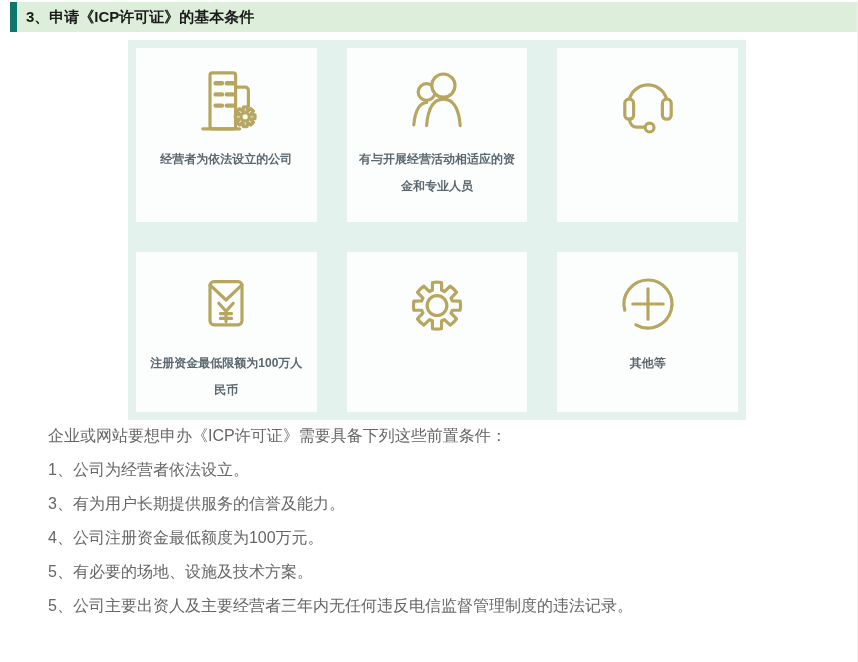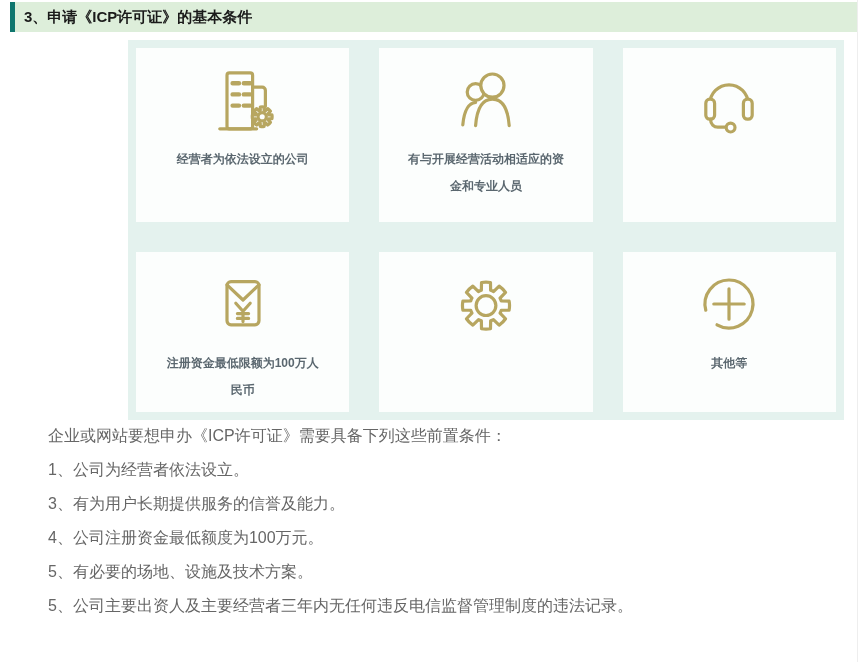--- a/index.html
+++ b/index.html
@@ -3,26 +3,26 @@
 <meta charset="utf-8">
 <style>
   html,body{margin:0;padding:0;}
   body{
     width:858px;height:662px;overflow:hidden;position:relative;
     background:#ffffff;border-right:1px solid #eeeeee;box-sizing:border-box;
     font-family:"Liberation Sans","DejaVu Sans",sans-serif;
   }
   .section-title{
     position:absolute;left:10px;top:2px;right:0;height:30px;
-    background:#ddeeda;border-left:5px solid #0f766e;
+    background:#ddeeda;border-left:7px solid #0f766e;
     line-height:30px;padding-left:9px;
     font-size:15px;font-weight:bold;color:#1a1a1a;
   }
   .conditions-grid{
-    position:absolute;left:128px;top:40px;width:716px;
+    position:absolute;left:128px;top:40px;width:618px;
     box-sizing:border-box;padding:8px;background:#e4f2ee;
     display:grid;grid-template-columns:repeat(3,1fr);
     grid-template-rows:174px 160px;gap:30px;
   }
   .condition-card{
     background:#fcfefd;display:flex;flex-direction:column;align-items:center;
   }
   .condition-card svg.ic{margin-top:12px;flex:none;}
   .card-caption{
     margin-top:6px;font-size:12px;font-weight:600;color:#5a676f;

